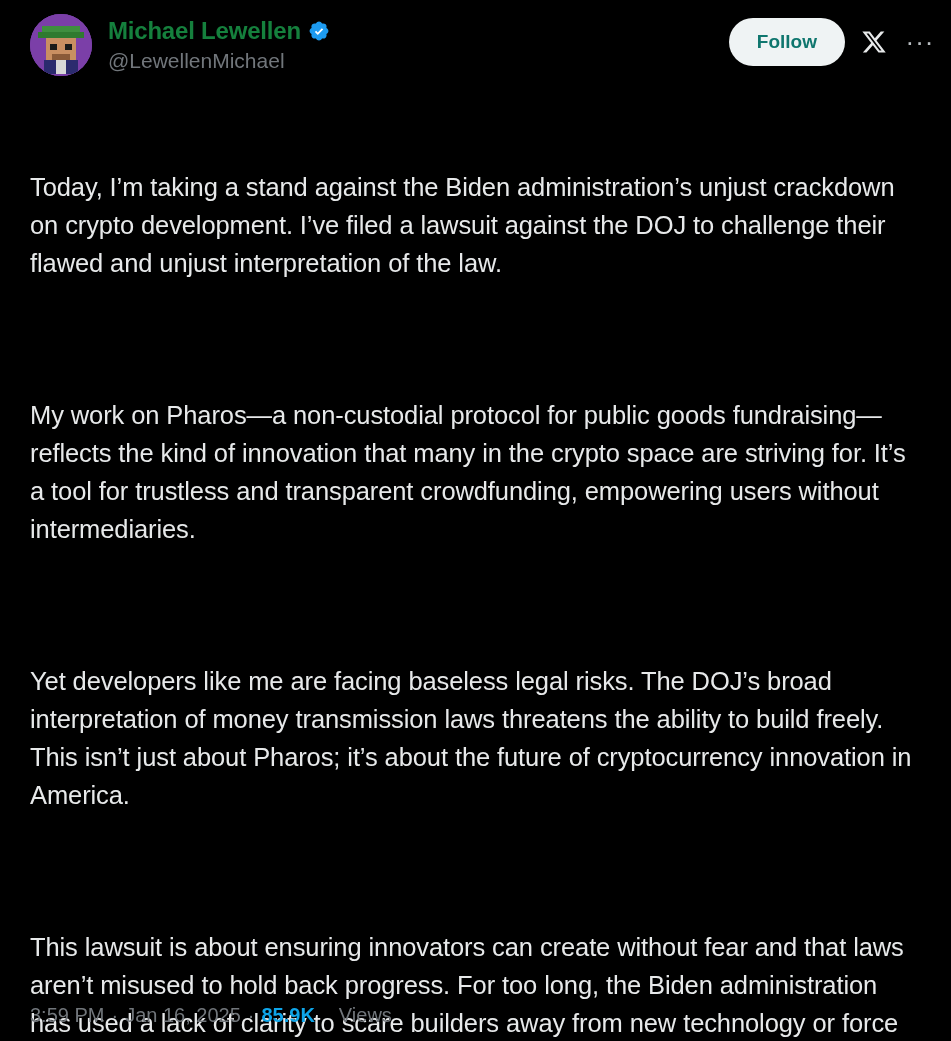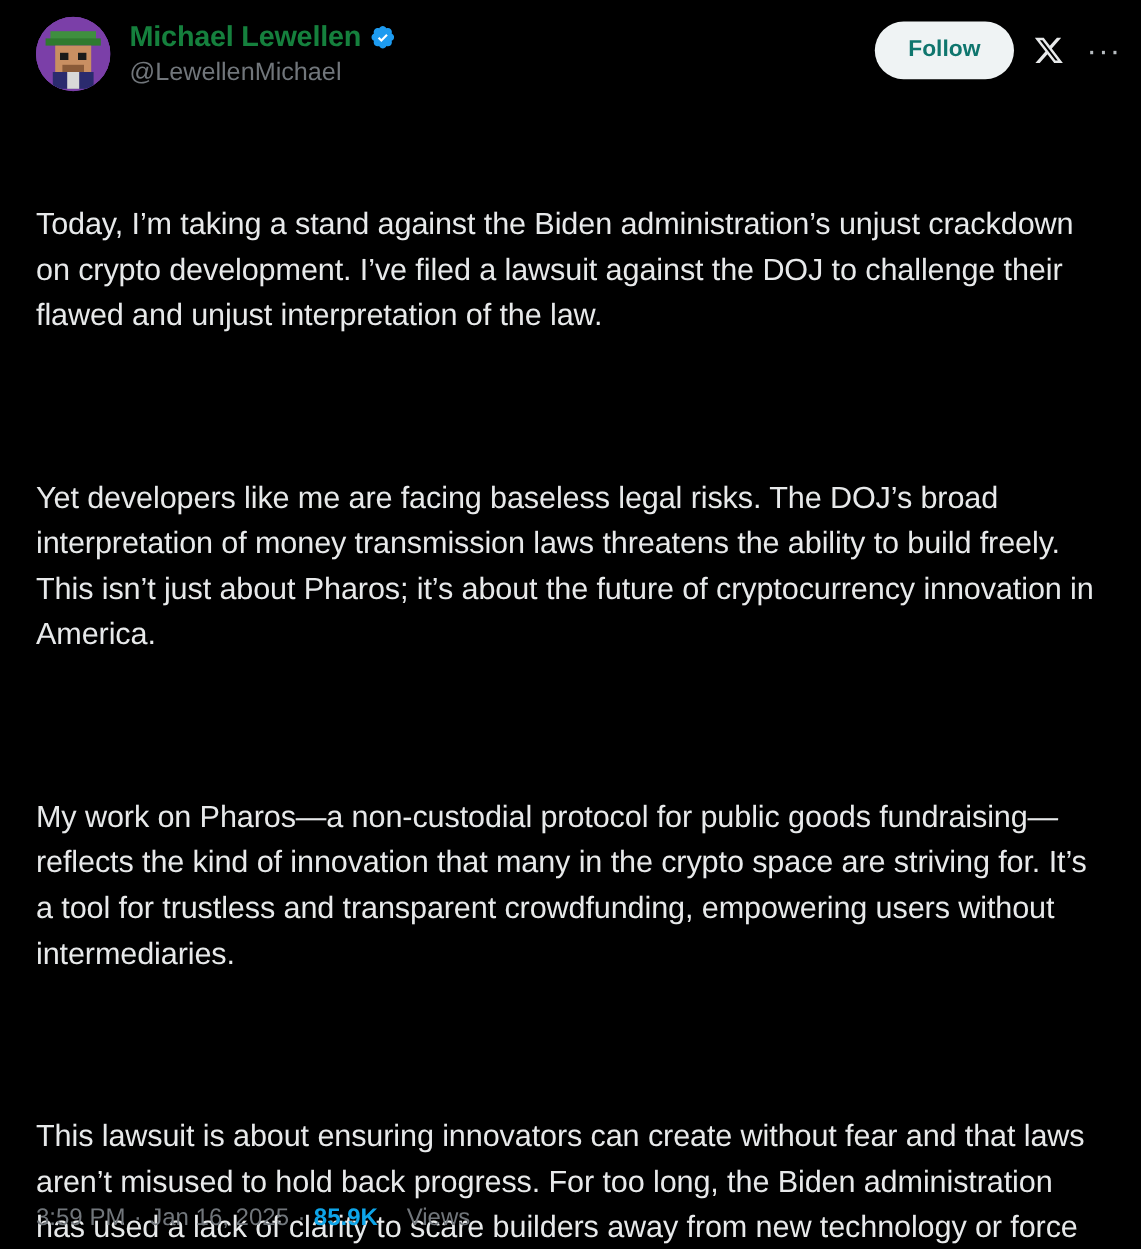--- a/index.html
+++ b/index.html
@@ -189,22 +189,22 @@
         <svg width="26" height="26" viewBox="0 0 24 24" aria-hidden="true">
           <path fill="currentColor" d="M18.244 2.25h3.308l-7.227 8.26 8.502 11.24H16.17l-5.214-6.817L4.99 21.75H1.68l7.73-8.835L1.254 2.25H8.08l4.713 6.231zm-1.161 17.52h1.833L7.084 4.126H5.117z"></path>
         </svg>
       </span>
       <span class="more-btn">···</span>
     </div>
   </div>
 
   <div class="body-text">
     <p class="para">Today, I’m taking a stand against the Biden administration’s unjust crackdown on crypto development. I’ve filed a lawsuit against the DOJ to challenge their flawed and unjust interpretation of the law.</p>
+    <p class="para">My work on Pharos—a non-custodial protocol for public goods fundraising—reflects the kind of innovation that many in the crypto space are striving for. It’s a tool for trustless and transparent crowdfunding, empowering users without intermediaries.</p>
     <p class="para">Yet developers like me are facing baseless legal risks. The DOJ’s broad interpretation of money transmission laws threatens the ability to build freely. This isn’t just about Pharos; it’s about the future of cryptocurrency innovation in America.</p>
-    <p class="para">My work on Pharos—a non-custodial protocol for public goods fundraising—reflects the kind of innovation that many in the crypto space are striving for. It’s a tool for trustless and transparent crowdfunding, empowering users without intermediaries.</p>
     <p class="para">This lawsuit is about ensuring innovators can create without fear and that laws aren’t misused to hold back progress. For too long, the Biden administration has used a lack of clarity to scare builders away from new technology or force them to leave the USA. That needs to end.</p>
     
   </div>
 
   <div class="footer">
     <span class="ts">3:59 PM</span>
     <span class="dot">·</span>
     <span class="ts">Jan 16, 2025</span>
     <span class="dot">·</span>
     <span class="views-count">85.9K</span>

